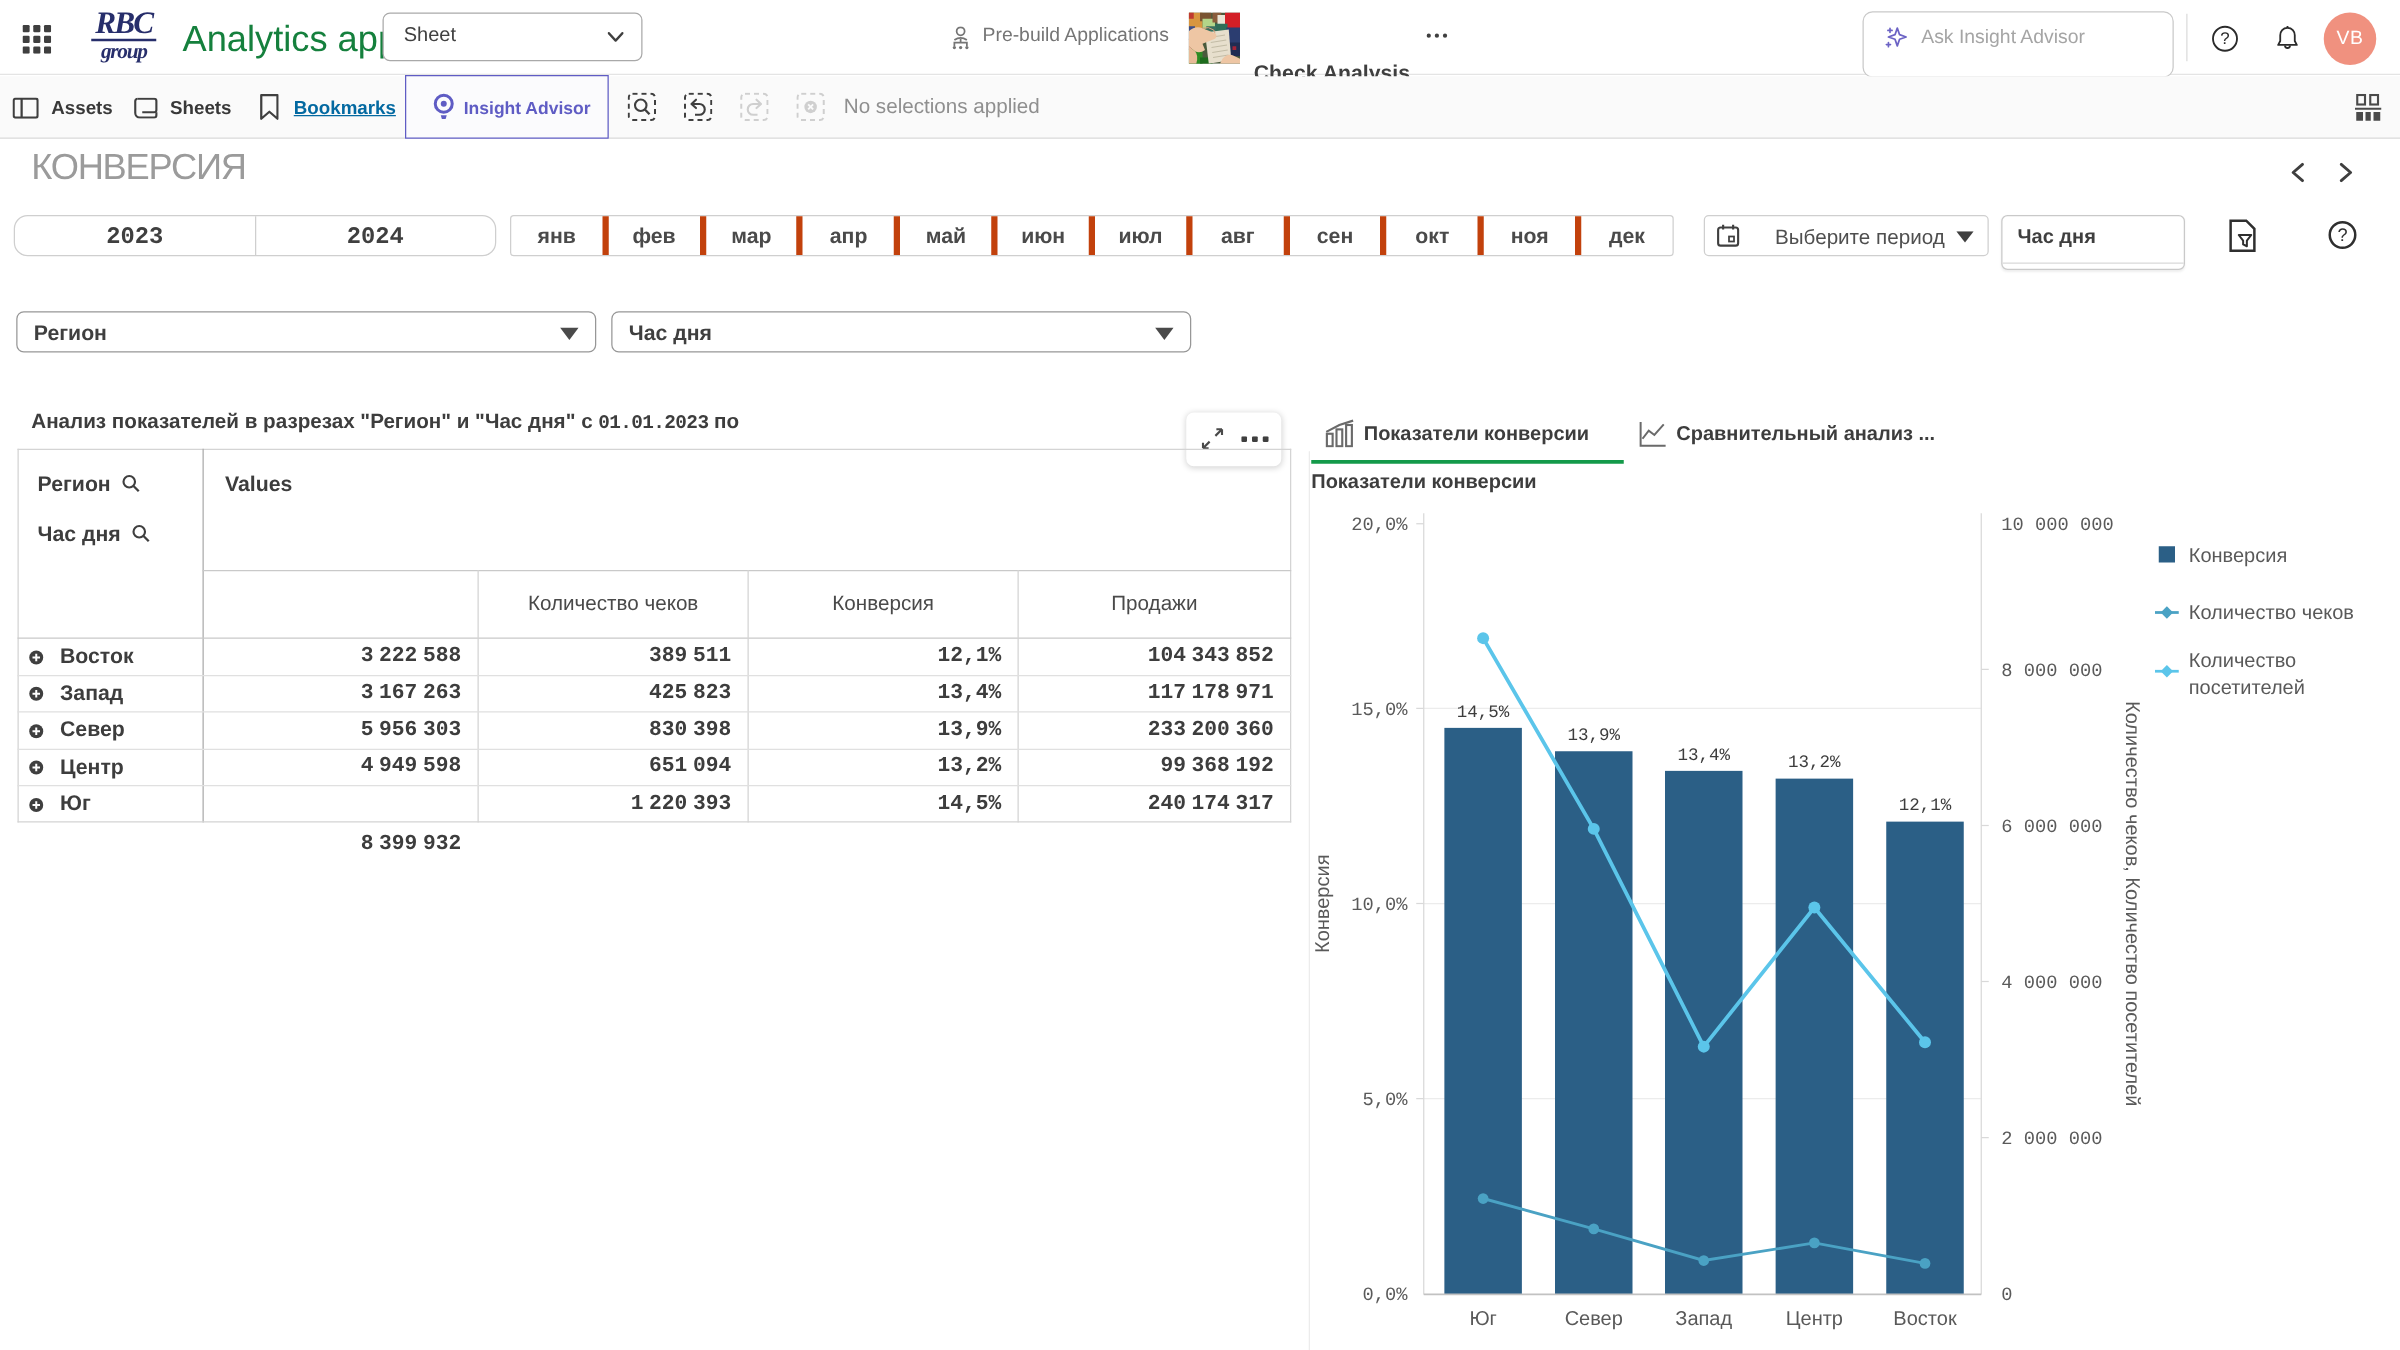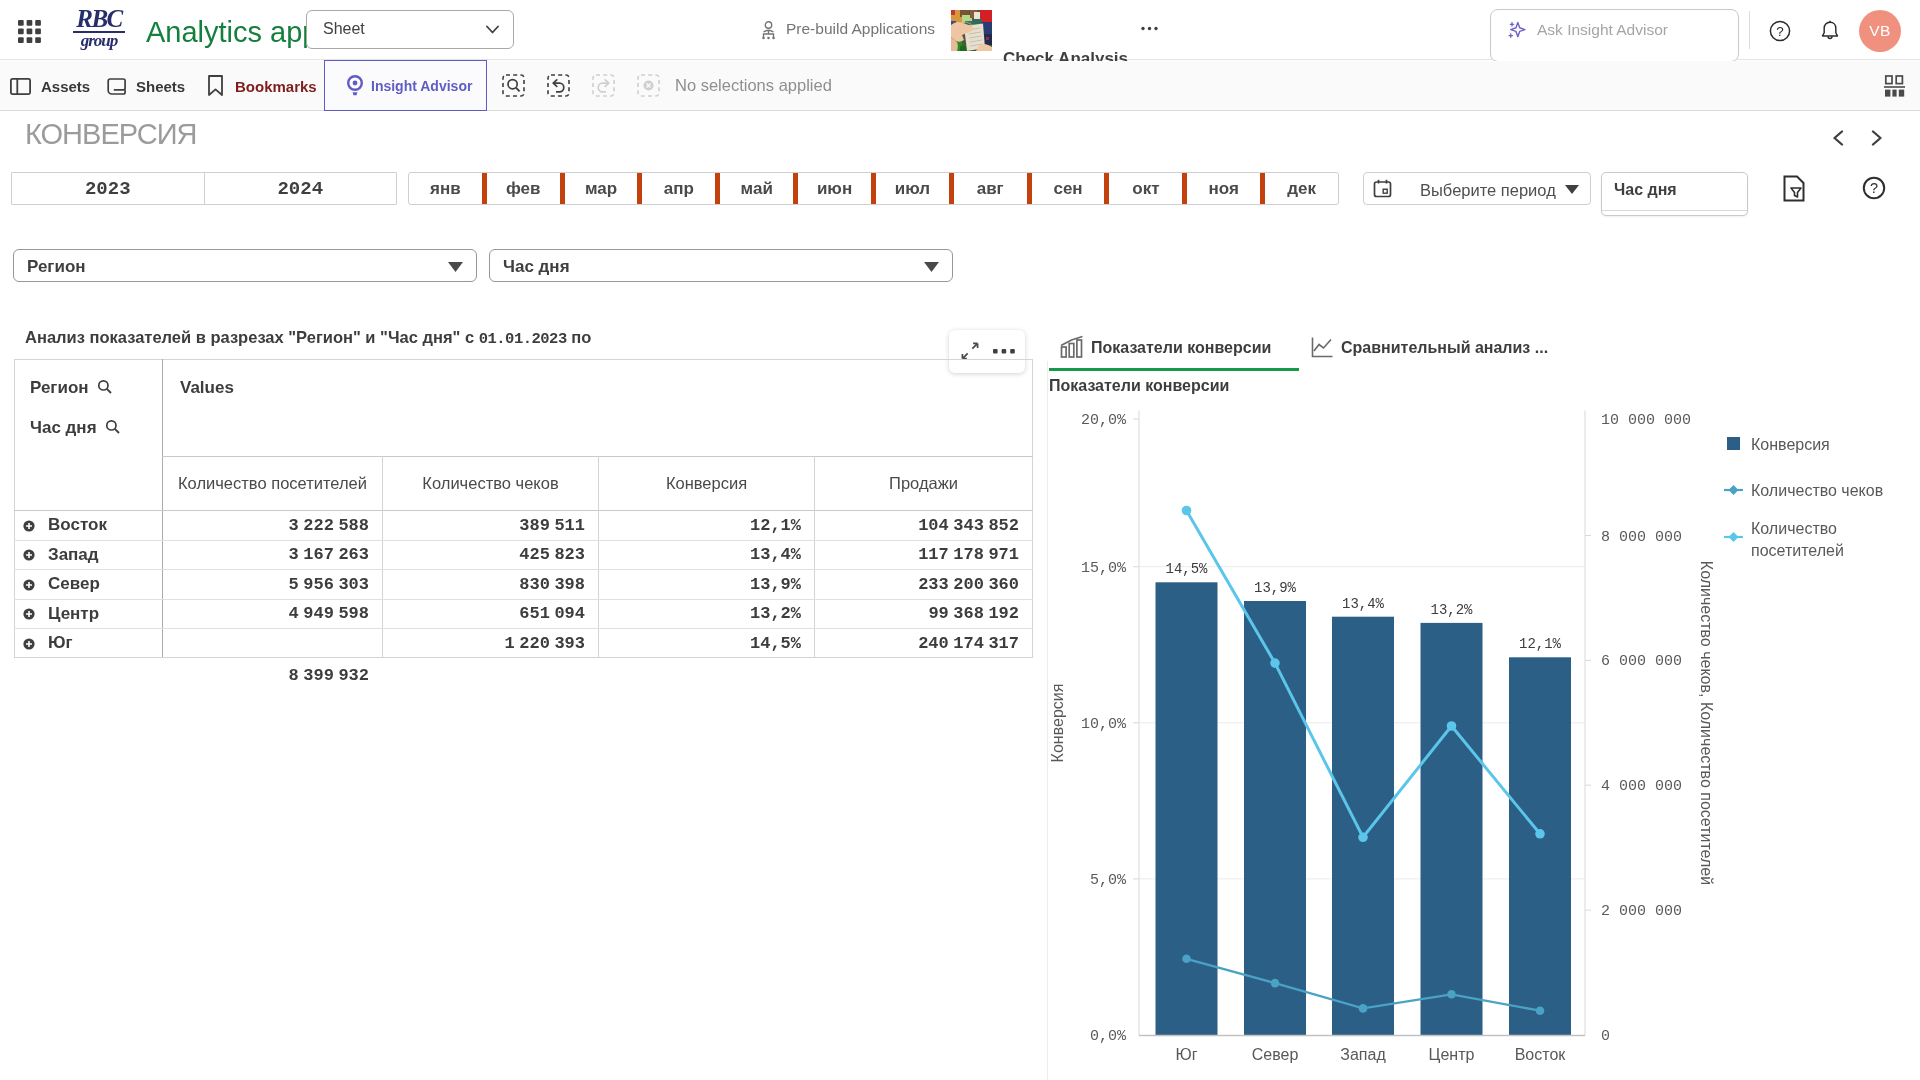--- a/index.html
+++ b/index.html
@@ -134,21 +134,21 @@
 
   <svg class="abs" style="left:105px;top:17px" width="22" height="17" viewBox="0 0 22 17">
     <path d="M5 1 H18.3 a1.8 1.8 0 0 1 1.8 1.8 V10 a1.8 1.8 0 0 1 -1.8 1.8 H8.8" fill="none" stroke="#3f3f3f" stroke-width="1.7"></path>
     <path d="M5 1 a1.8 1.8 0 0 0 -1.8 1.8 V12.4 a3.6 3.6 0 0 0 3.6 3.6 H18.3 a1.8 1.8 0 0 0 1.8 -1.8 V11.8" fill="none" stroke="#3f3f3f" stroke-width="1.7"></path>
   </svg>
   <div class="abs" style="left:136px;top:17px;font-size:15px;font-weight:bold;color:#383838;">Sheets</div>
 
   <svg class="abs" style="left:208px;top:14px" width="15" height="21" viewBox="0 0 15 21">
     <path d="M1 1 H14 V20 L7.5 14.4 L1 20 Z" fill="none" stroke="#3f3f3f" stroke-width="1.8" stroke-linejoin="round"></path>
   </svg>
-  <div class="abs" style="left:235px;top:17px;font-size:15px;font-weight:bold;color:#7f1d1d;">Bookmarks</div>
+  <div class="abs" style="left:235px;top:17px;font-size:15px;font-weight:bold;color:#0369a1;text-decoration:underline;">Bookmarks</div>
 
   <div class="abs" style="left:324px;top:-1px;width:163px;height:51px;border:1.5px solid #5f5cc4;background:#fbfbfd;"></div>
   <svg class="abs" style="left:344px;top:13px" width="22" height="24" viewBox="0 0 22 24">
     <circle cx="11" cy="9" r="6.8" fill="none" stroke="#5f5cc4" stroke-width="2.4"></circle>
     <circle cx="11" cy="9" r="2.4" fill="#5f5cc4"></circle>
     <path d="M8.6 18.2 H13.4 L12.5 21.2 H9.5 Z" fill="#5f5cc4"></path>
   </svg>
   <div class="abs" style="left:371px;top:17px;font-size:14px;font-weight:bold;color:#5f5cc4;">Insight Advisor</div>
 
   <svg class="abs" style="left:502px;top:13px" width="23" height="23" viewBox="0 0 23 23">
@@ -188,21 +188,21 @@
 <div class="abs" style="left:0;top:112px;width:1920px;height:968px;background:#fff;"></div>
 
 <div class="abs" style="left:25px;top:118px;font-size:29px;color:#9b9b9b;letter-spacing:-1px;">КОНВЕРСИЯ</div>
 <svg class="abs" style="left:1832px;top:130px" width="12" height="16" viewBox="0 0 12 16">
     <polyline points="10,1.5 2.5,8 10,14.5" fill="none" stroke="#3f3f3f" stroke-width="2.3" stroke-linecap="round" stroke-linejoin="round"></polyline>
   </svg>
 <svg class="abs" style="left:1871px;top:130px" width="12" height="16" viewBox="0 0 12 16">
     <polyline points="2,1.5 9.5,8 2,14.5" fill="none" stroke="#3f3f3f" stroke-width="2.3" stroke-linecap="round" stroke-linejoin="round"></polyline>
   </svg>
 
-<div class="abs" style="left:11px;top:172px;width:386px;height:33px;border:1px solid #cfcfcf;border-radius:1px;background:#fff;display:flex;">
+<div class="abs" style="left:11px;top:172px;width:386px;height:33px;border:1px solid #cfcfcf;border-radius:11px;background:#fff;display:flex;">
   <div class="ctr mono" style="flex:1;border-right:1px solid #cfcfcf;font-size:19px;font-weight:bold;color:#3f3f3f;">2023</div>
   <div class="ctr mono" style="flex:1;font-size:19px;font-weight:bold;color:#3f3f3f;">2024</div>
 </div>
 
 <div class="abs" style="left:408px;top:172px;width:931px;height:33px;border:1px solid #cfcfcf;border-radius:3px;background:#fff;display:flex;">
   <div class="ctr mcell">янв</div>
     <div class="ctr mcell">фев</div>
     <div class="ctr mcell">мар</div>
     <div class="ctr mcell">апр</div>
     <div class="ctr mcell">май</div>
@@ -299,21 +299,20 @@
       <circle cx="6.4" cy="6.4" r="4.6" fill="none" stroke="#3f3f3f" stroke-width="1.7"></circle>
       <line x1="9.8" y1="9.8" x2="14" y2="14" stroke="#3f3f3f" stroke-width="1.9"></line>
     </svg>
   <div class="abs" style="left:16px;top:59px;font-size:17px;font-weight:bold;color:#3d3d3d;">Час дня</div>
   <svg class="abs" style="left:91px;top:60px" width="16" height="16" viewBox="0 0 16 16">
       <circle cx="6.4" cy="6.4" r="4.6" fill="none" stroke="#3f3f3f" stroke-width="1.7"></circle>
       <line x1="9.8" y1="9.8" x2="14" y2="14" stroke="#3f3f3f" stroke-width="1.9"></line>
     </svg>
   <div class="abs" style="left:166px;top:19px;font-size:17px;font-weight:bold;color:#3d3d3d;">Values</div>
 
-  <div class="abs ctr" style="left:149px;top:97px;width:219px;height:54px;font-size:16.5px;color:#4a4a4a;">Количество посетителей</div>
   <div class="abs ctr" style="left:369px;top:97px;width:215px;height:54px;font-size:16.5px;color:#4a4a4a;">Количество чеков</div>
   <div class="abs ctr" style="left:585px;top:97px;width:215px;height:54px;font-size:16.5px;color:#4a4a4a;">Конверсия</div>
   <div class="abs ctr" style="left:801px;top:97px;width:217px;height:54px;font-size:16.5px;color:#4a4a4a;">Продажи</div>
 
   <div class="abs" style="left:0;top:151.5px;width:1019px;height:29.5px;">
     <svg class="abs" style="left:9px;top:9px" width="12" height="12" viewBox="0 0 12 12">
         <circle cx="6" cy="6" r="5.6" fill="#3f3f3f"></circle>
         <path d="M6 3 V9 M3 6 H9" stroke="#fff" stroke-width="1.6"></path>
       </svg>
     <div class="abs" style="left:34px;top:4.5px;font-size:17px;font-weight:bold;color:#3d3d3d;">Восток</div>

